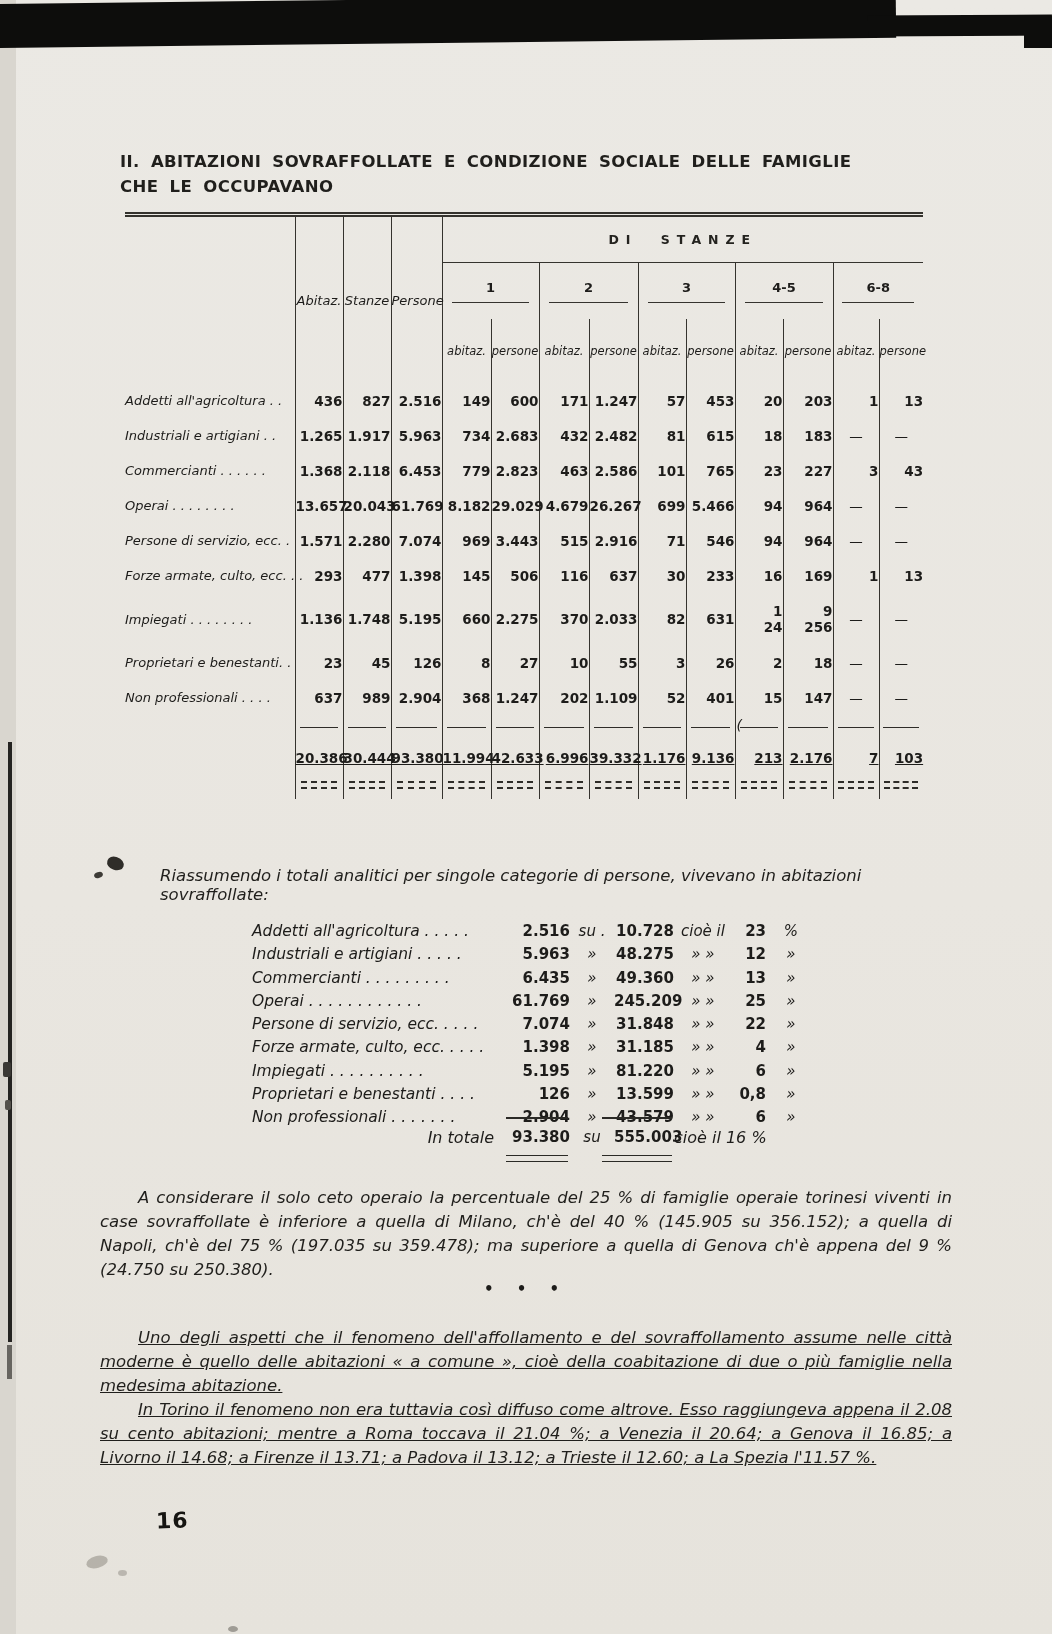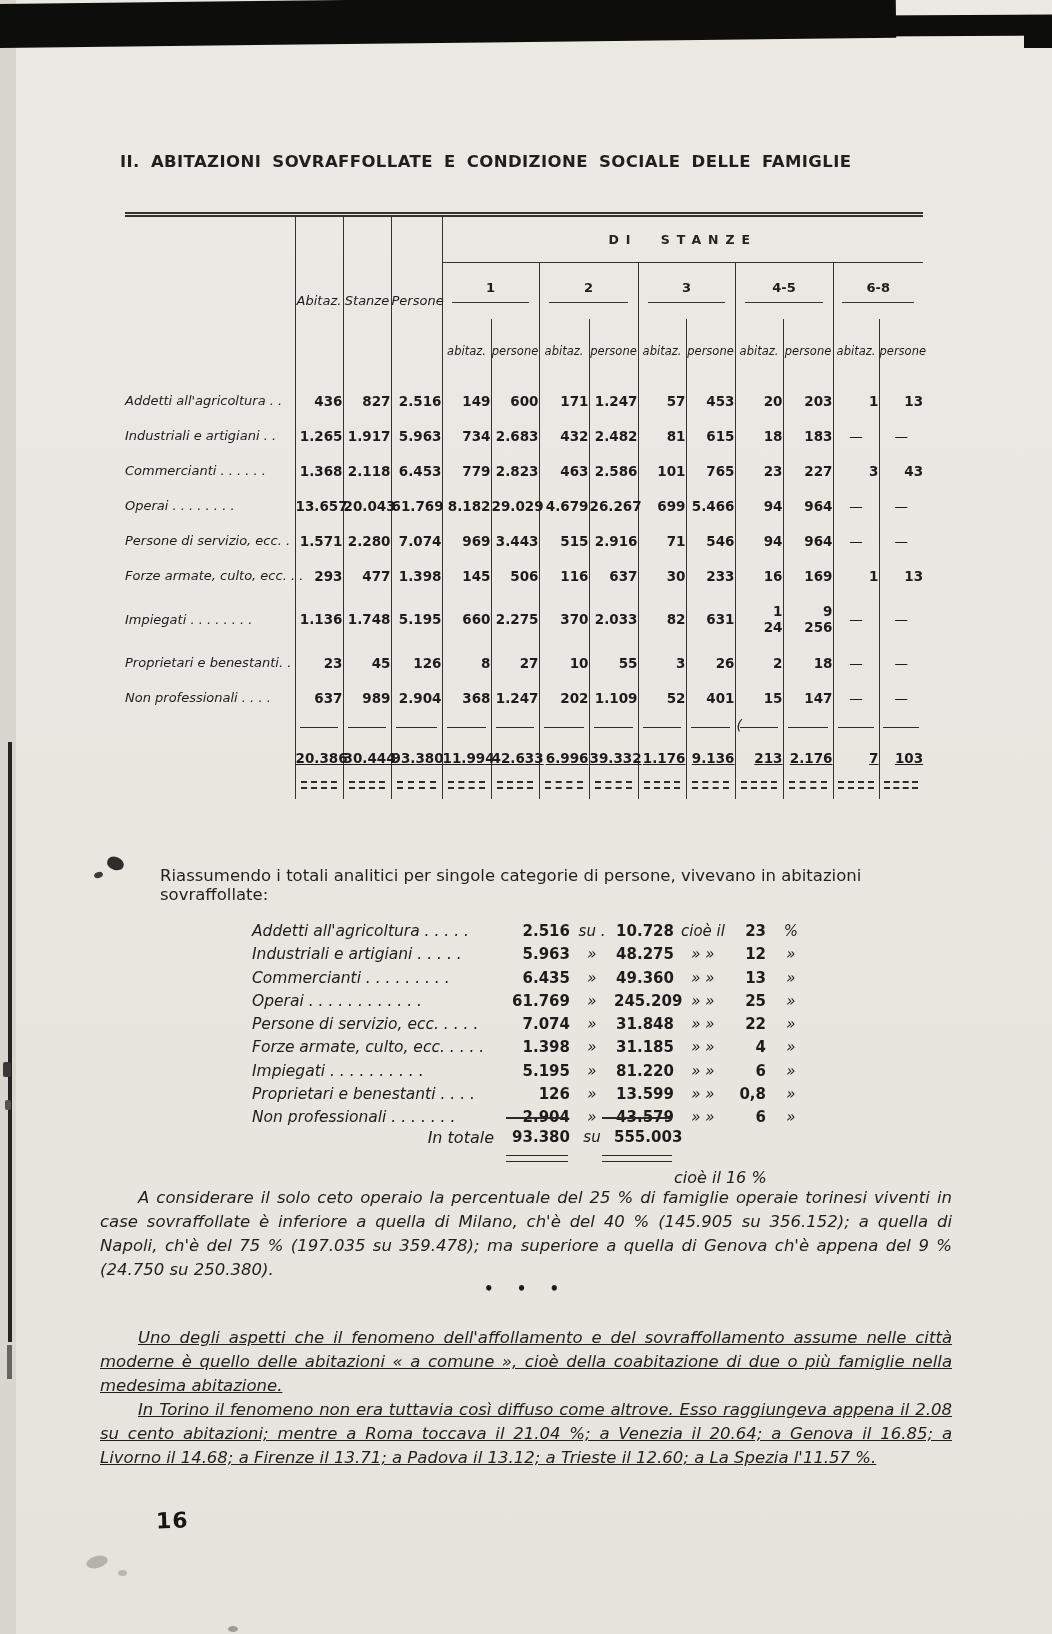--- a/index.html
+++ b/index.html
@@ -49,32 +49,32 @@
   .dash{height:0;border-top:1.6px solid #2e2c28;width:82%;margin:0 auto;}
   .paren{position:absolute;left:1px;top:2px;font-size:14px;font-style:italic;font-weight:normal;}
   tr.tot-row{height:38px;text-decoration:underline;}
   tr.dbl-row{height:22px;}
   tr.dbl-row td{border-left:1.2px solid #35332e;vertical-align:top;padding-top:4px;}
   tr.dbl-row td:first-child{border-left:none;}
   .dbldash{width:78%;margin:0 auto;height:4px;border-top:2px dashed #2e2c28;border-bottom:2px dashed #2e2c28;}
   tr.tot-row td:first-child, tr.sep-row td:first-child{border-left:none;}
 
   
-  .sum-intro{position:absolute;left:160px;top:866px;width:780px;font-size:16.5px;color:#201f1c;}
+  .sum-intro{position:absolute;left:160px;top:866px;width:780px;font-style:italic;font-size:16.5px;color:#201f1c;}
   .sum-list{position:absolute;left:252px;top:898px;width:580px;margin-top:22px;}
   .sum-row{display:grid;grid-template-columns:252px 66px 44px 60px 58px 34px 50px;height:23.3px;line-height:23.3px;}
   .s-label{font-style:italic;font-size:15.5px;white-space:nowrap;}
   .s-v{font-size:15px;font-weight:bold;text-align:right;}
   .s-c{font-style:italic;font-size:15px;text-align:center;}
   .sumrule{position:absolute;height:0;border-top:2px solid #2b2a26;}
   .sr1{left:506px;top:1117px;width:62px;}
   .sr2{left:602px;top:1117px;width:70px;}
   .sum-total{position:absolute;left:252px;top:1126px;width:580px;}
   .t-label{font-style:italic;font-size:16px;text-align:right;padding-right:10px;}
-  .t-tail{font-style:italic;font-size:16px;text-align:left;grid-column:span 3;white-space:nowrap;margin-top:40px;}
+  .t-tail{font-style:italic;font-size:16px;text-align:left;grid-column:span 3;white-space:nowrap;}
   .dblrule{position:absolute;height:5px;border-top:1.8px solid #2b2a26;border-bottom:1.8px solid #2b2a26;}
   .dr1{left:506px;top:1155px;width:62px;}
   .dr2{left:602px;top:1155px;width:70px;}
 
   
   .para{position:absolute;left:100px;width:852px;font-style:italic;font-size:16.5px;line-height:24px;text-align:justify;color:#201f1c;}
   .p1{top:1186px;}
   .sep-dots{position:absolute;left:0;top:1280px;width:1052px;text-align:center;font-size:15px;letter-spacing:9px;font-weight:bold;}
   .p23{top:1326px;}
   .p23 p{margin:0;text-indent:38px;text-decoration:underline;}
@@ -95,20 +95,21 @@
   <div class="edge-mark1"></div>
   <div class="edge-mark2"></div>
   <div class="blob1"></div>
   <div class="blob2"></div>
   <div class="smudge1"></div>
   <div class="smudge2"></div>
   <div class="speck1"></div>
 
   <div class="title">
     <div>II. ABITAZIONI SOVRAFFOLLATE E CONDIZIONE SOCIALE DELLE FAMIGLIE</div>
+    <div>CHE LE OCCUPAVANO</div>
   </div>
 
   <div class="tblwrap">
     <table class="stat">
       <colgroup>
         <col style="width:170px">
           <col style="width:48px">
           <col style="width:48px">
           <col style="width:51px">
         <col style="width:49px">

